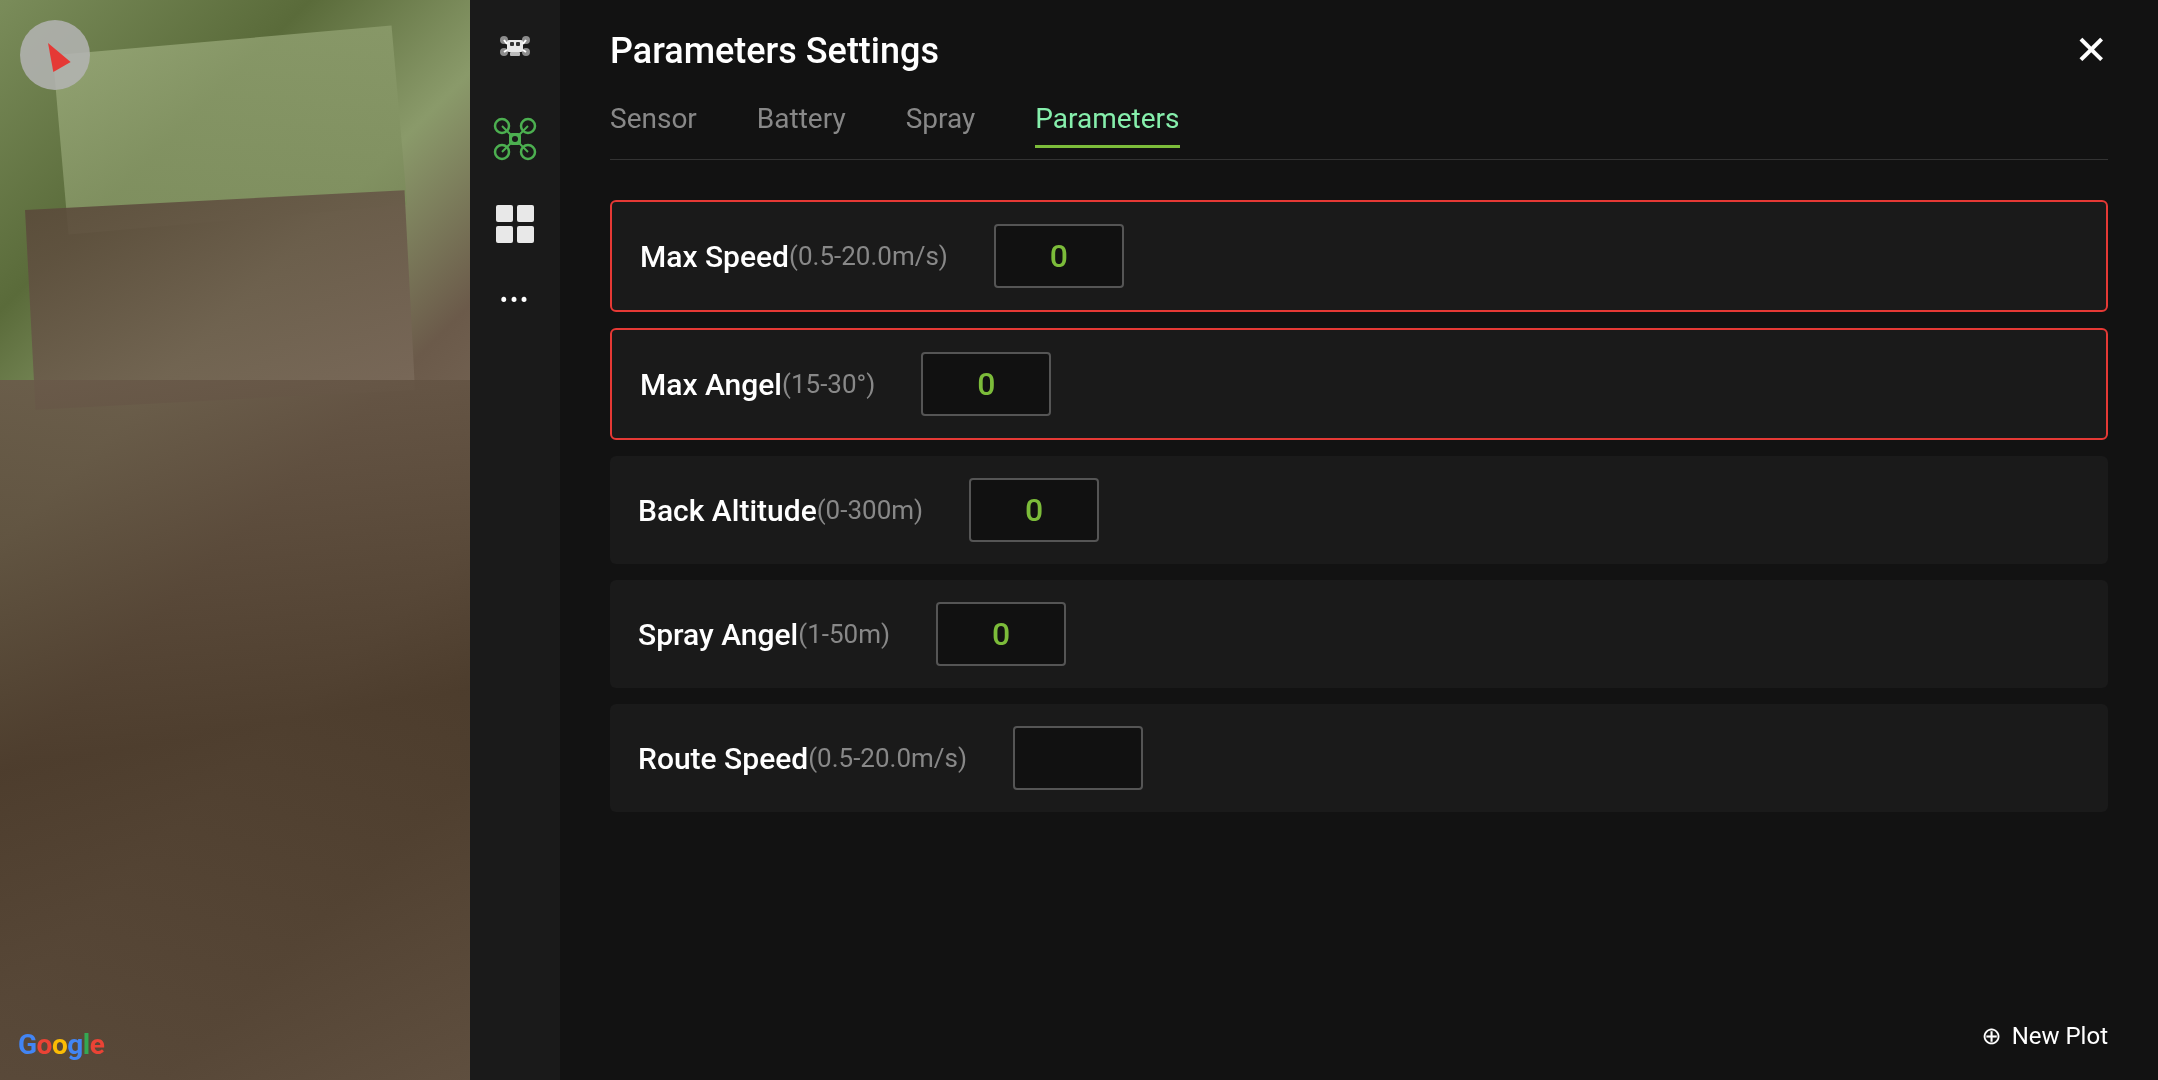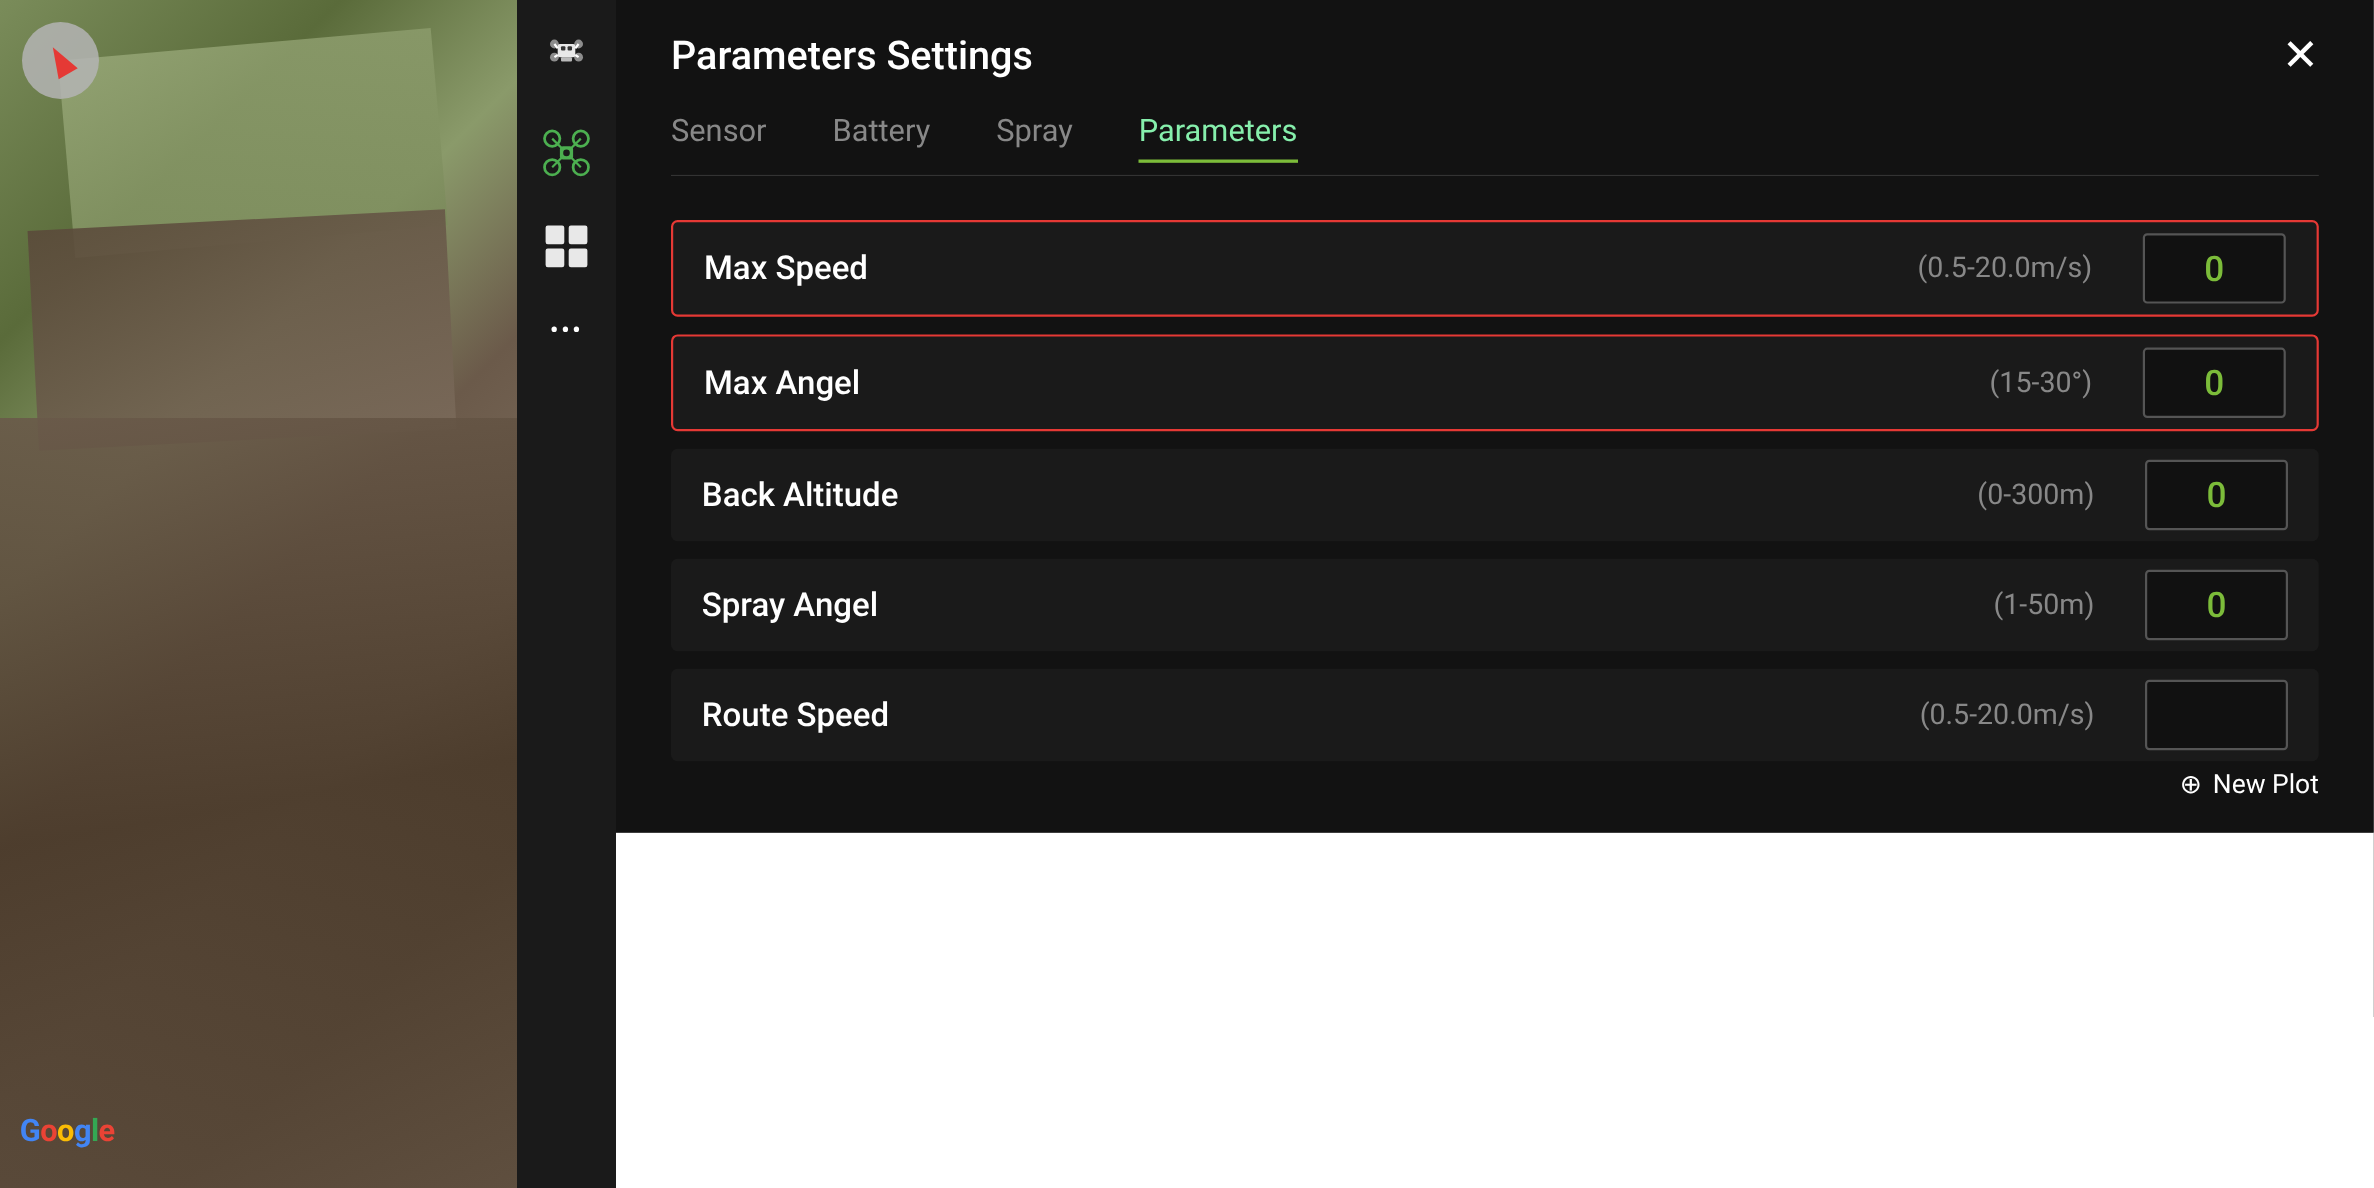--- a/index.html
+++ b/index.html
@@ -61,21 +61,21 @@
     }
     .compass-arrow {
       width: 0; height: 0;
       border-left: 10px solid transparent;
       border-right: 10px solid transparent;
       border-bottom: 28px solid #e53935;
       transform: rotate(-30deg);
     }
     .google-logo {
       position: absolute;
-      bottom: 36px; left: 18px;
+      bottom: 19px; left: 18px;
       color: white;
       font-size: 28px;
       font-weight: bold;
       letter-spacing: -0.5px;
     }
     .google-logo span:nth-child(1) { color: #4285F4; }
     .google-logo span:nth-child(2) { color: #EA4335; }
     .google-logo span:nth-child(3) { color: #FBBC05; }
     .google-logo span:nth-child(4) { color: #4285F4; }
     .google-logo span:nth-child(5) { color: #34A853; }
@@ -105,21 +105,21 @@
     }
     .dots-icon {
       color: white;
       font-size: 24px;
       letter-spacing: 2px;
     }
 
     
     .main-panel {
       flex: 1;
-      height: 757px;
+      height: 1080px;
       background: rgba(20, 20, 20, 0.92);
       position: relative;
       overflow: hidden;
     }
 
     
     .panel-bg {
       position: absolute;
       top: 0; left: 0; right: 0; bottom: 0;
       background: rgba(15, 15, 15, 0.85);
@@ -185,22 +185,22 @@
       color: #666;
       font-size: 24px;
       margin-bottom: 16px;
       margin-top: 30px;
     }
 
     
     .setting-row {
       display: flex;
       align-items: center;
-      justify-content: space-between;
-      padding: 10px 28px;
+      justify-content: flex-start;
+      padding: 22px 28px;
       margin-bottom: 16px;
       background: #1a1a1a;
       border-radius: 6px;
     }
     .setting-row.highlighted {
       border: 2.5px solid #e53935;
     }
     .setting-label {
       color: white;
       font-size: 30px;

